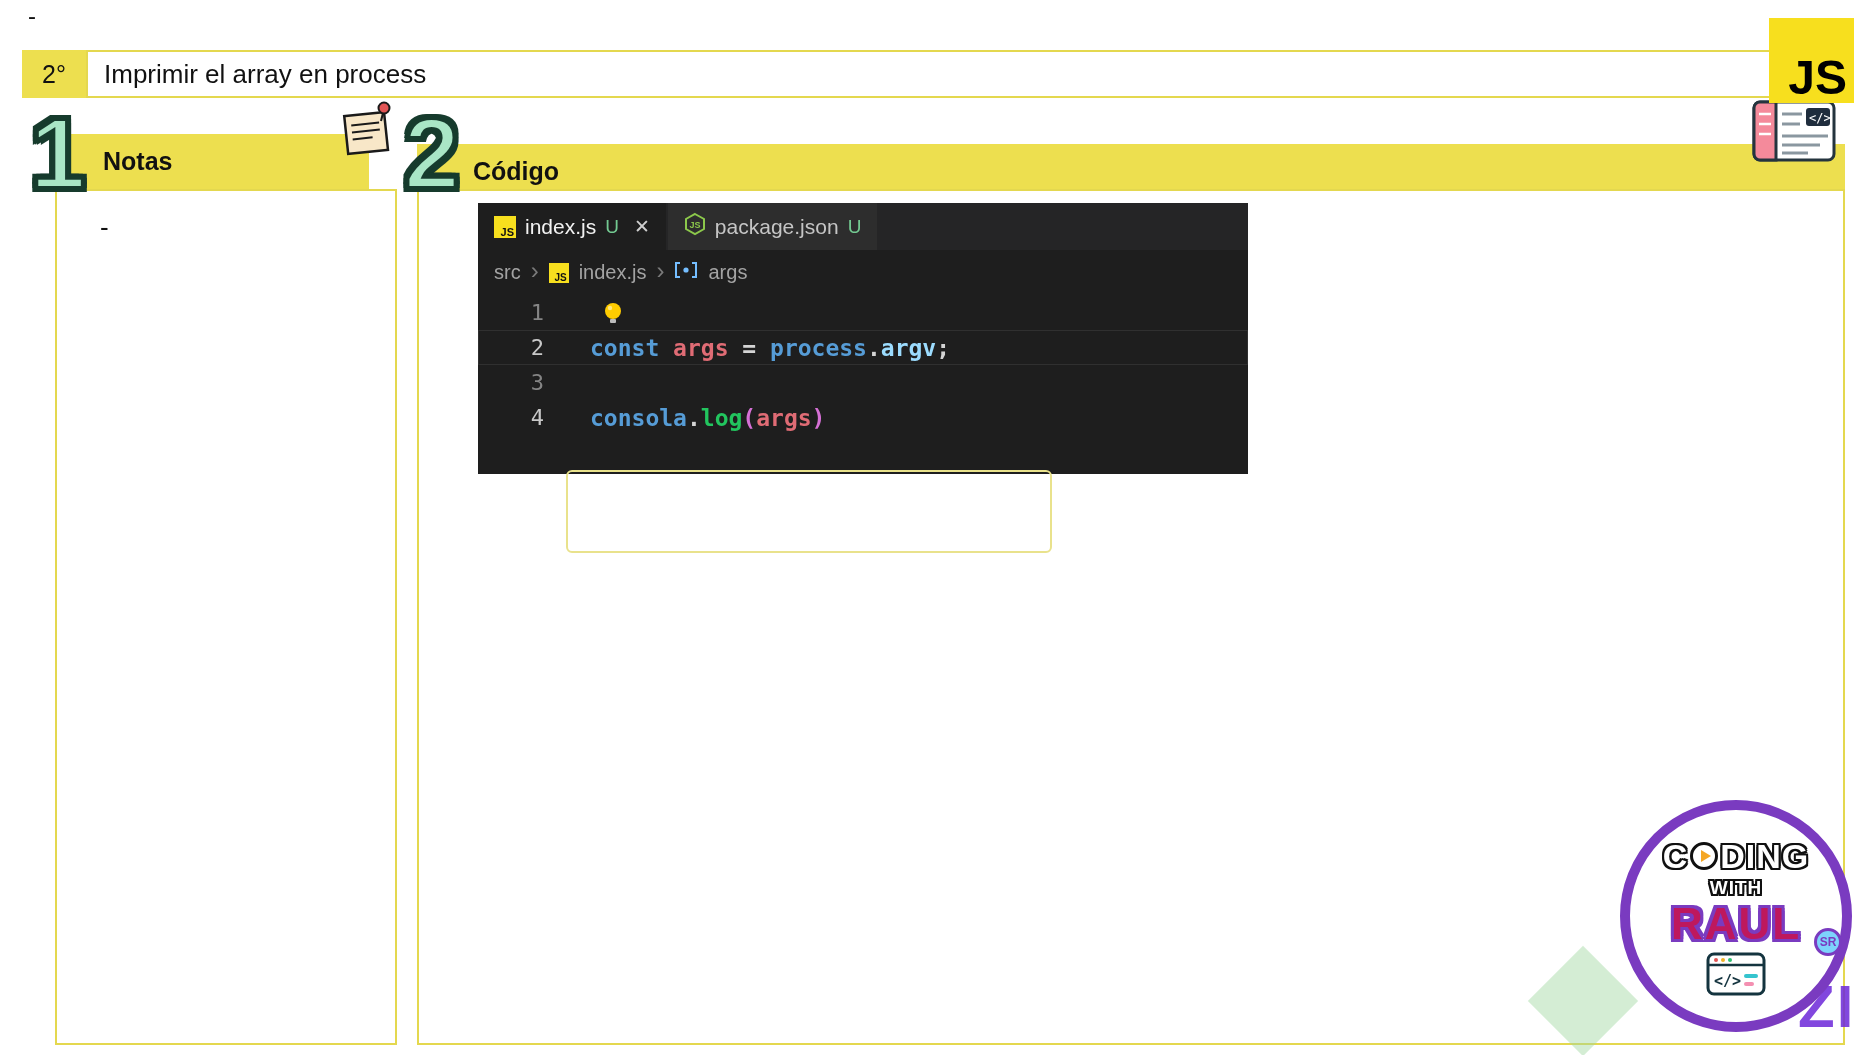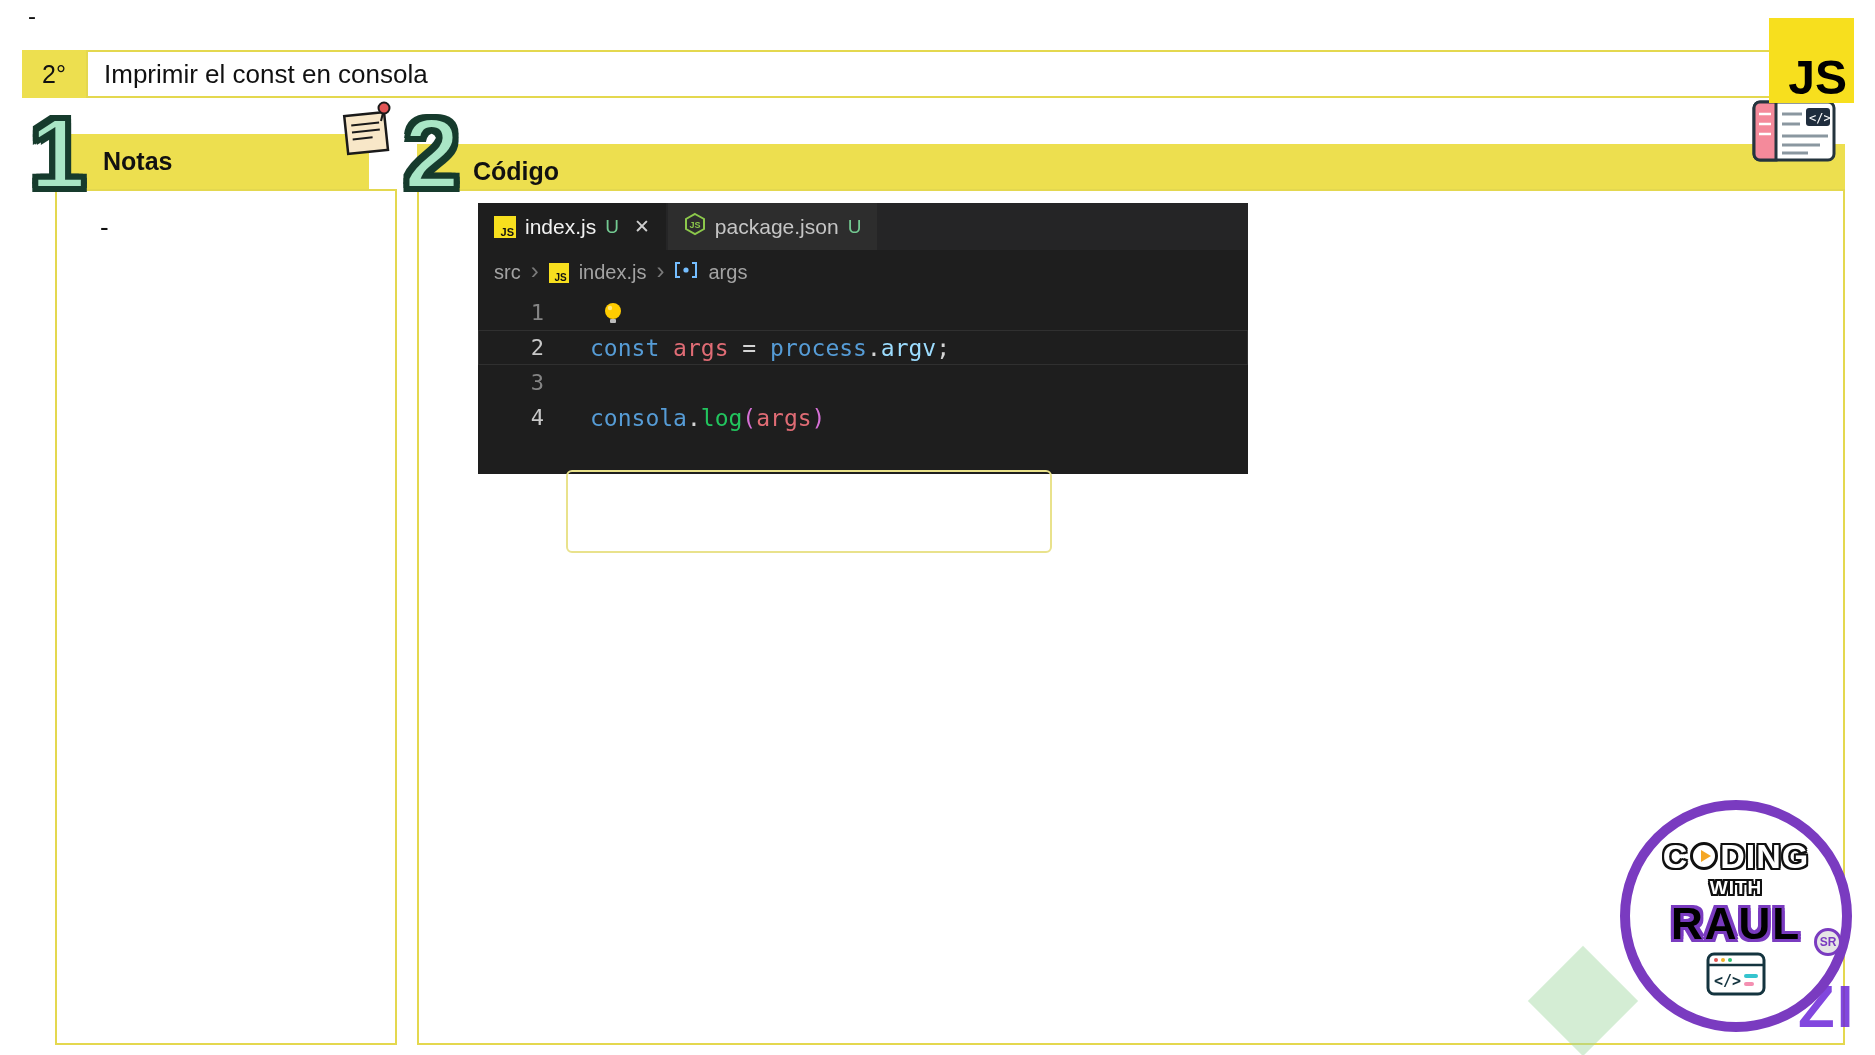--- a/index.html
+++ b/index.html
@@ -80,21 +80,21 @@
     padding-left:16px; color:#A3A3A3; font-size:20px;
     font-family:"Liberation Sans", sans-serif;
   }
   .chev { color:#7A7A7A; font-size:24px; line-height:1; margin-top:-3px; }
 
   #code-area { position:relative; }
   .row { display:flex; align-items:center; height:35px; font-size:23px; position:relative; }
   .cursor-line { box-shadow:inset 0 0 0 1px #303030; }
   .gutter { width:66px; flex:none; text-align:right; color:#858585; font-size:22px; }
   .gutter.bright { color:#C8C8C8; }
-  .code { padding-left:46px; white-space:pre; font-weight:normal; display:flex; align-items:center; }
+  .code { padding-left:46px; white-space:pre; font-weight:bold; display:flex; align-items:center; }
   .bulb { margin-left:12px; display:inline-flex; }
   #hl-box {
     position:absolute; left:88px; top:175px; width:482px; height:79px;
     border:2px solid #E9E28C; border-radius:6px; pointer-events:none; z-index:2;
   }
   .tk-kw     { color:#569CD6; }
   .tk-var    { color:#E06C75; }
   .tk-prop   { color:#9CDCFE; }
   .tk-fn     { color:#22c55e; }
   .tk-paren  { color:#D670D6; }
@@ -106,40 +106,40 @@
     border:10px solid #7A3BC0; background:#FFFFFF; z-index:5;
     display:flex; flex-direction:column; align-items:center; justify-content:center; gap:3px;
   }
   .ob {
     color:#fff; font-weight:900; letter-spacing:1px;
     text-shadow:-2px -2px 0 #101010, 2px -2px 0 #101010, -2px 2px 0 #101010,
                  2px 2px 0 #101010, -2px 0 0 #101010, 2px 0 0 #101010,
                  0 -2px 0 #101010, 0 2px 0 #101010;
   }
   .op {
-    color:#000000; font-weight:900; letter-spacing:2px;
+    color:#be185d; font-weight:900; letter-spacing:2px;
     text-shadow:-3px -3px 0 #7A3BC0, 3px -3px 0 #7A3BC0, -3px 3px 0 #7A3BC0,
                  3px 3px 0 #7A3BC0, -3px 0 0 #7A3BC0, 3px 0 0 #7A3BC0,
                  0 -3px 0 #7A3BC0, 0 3px 0 #7A3BC0;
   }
   #brand-line1 { display:flex; align-items:center; font-size:34px; }
   #brand-with  { font-size:19px; margin-top:-2px; }
   #brand-raul  { font-size:44px; line-height:1; }
   .play-o {
     width:28px; height:28px; border-radius:50%; background:#fff; border:3px solid #101010;
     display:inline-flex; align-items:center; justify-content:center; margin:0 2px;
     box-sizing:border-box;
   }
   .play-tri {
     width:0; height:0; border-left:10px solid #F5A623;
     border-top:6px solid transparent; border-bottom:6px solid transparent; margin-left:3px;
   }
   #sr-badge {
     position:absolute; right:0px; top:118px; width:28px; height:28px; border-radius:50%;
-    background:#e5e5e5; border:3px solid #7A3BC0; color:#7A3BC0; font-size:12px; font-weight:bold;
+    background:#7dd3fc; border:3px solid #7A3BC0; color:#7A3BC0; font-size:12px; font-weight:bold;
     display:flex; align-items:center; justify-content:center; box-sizing:border-box;
   }
   #brand-window { margin-top:3px; display:flex; }
 
   
   #wm-diamond {
     left:1544px; top:962px; width:78px; height:78px; background:#9FD6A0;
     opacity:0.45; transform:rotate(45deg); z-index:1;
   }
   #wm-text {
@@ -148,21 +148,21 @@
   }
 </style>
 </head>
 <body>
 
 <div>
 
   <div class="abs" id="top-dash">-</div>
   <div class="abs" id="step-box">2°</div>
   <div class="abs" id="title-box">
-    <span>Imprimir el const en consola</span>
+    <span>Imprimir el array en process</span>
   </div>
   <div class="abs" id="js-logo">
     <span>JS</span>
   </div>
 
   <div class="abs panel-num" id="num1">1</div>
   <div class="abs section-bar" id="notas-bar">
     <span>Notas</span>
   </div>
   <div class="abs" id="note-icon">

